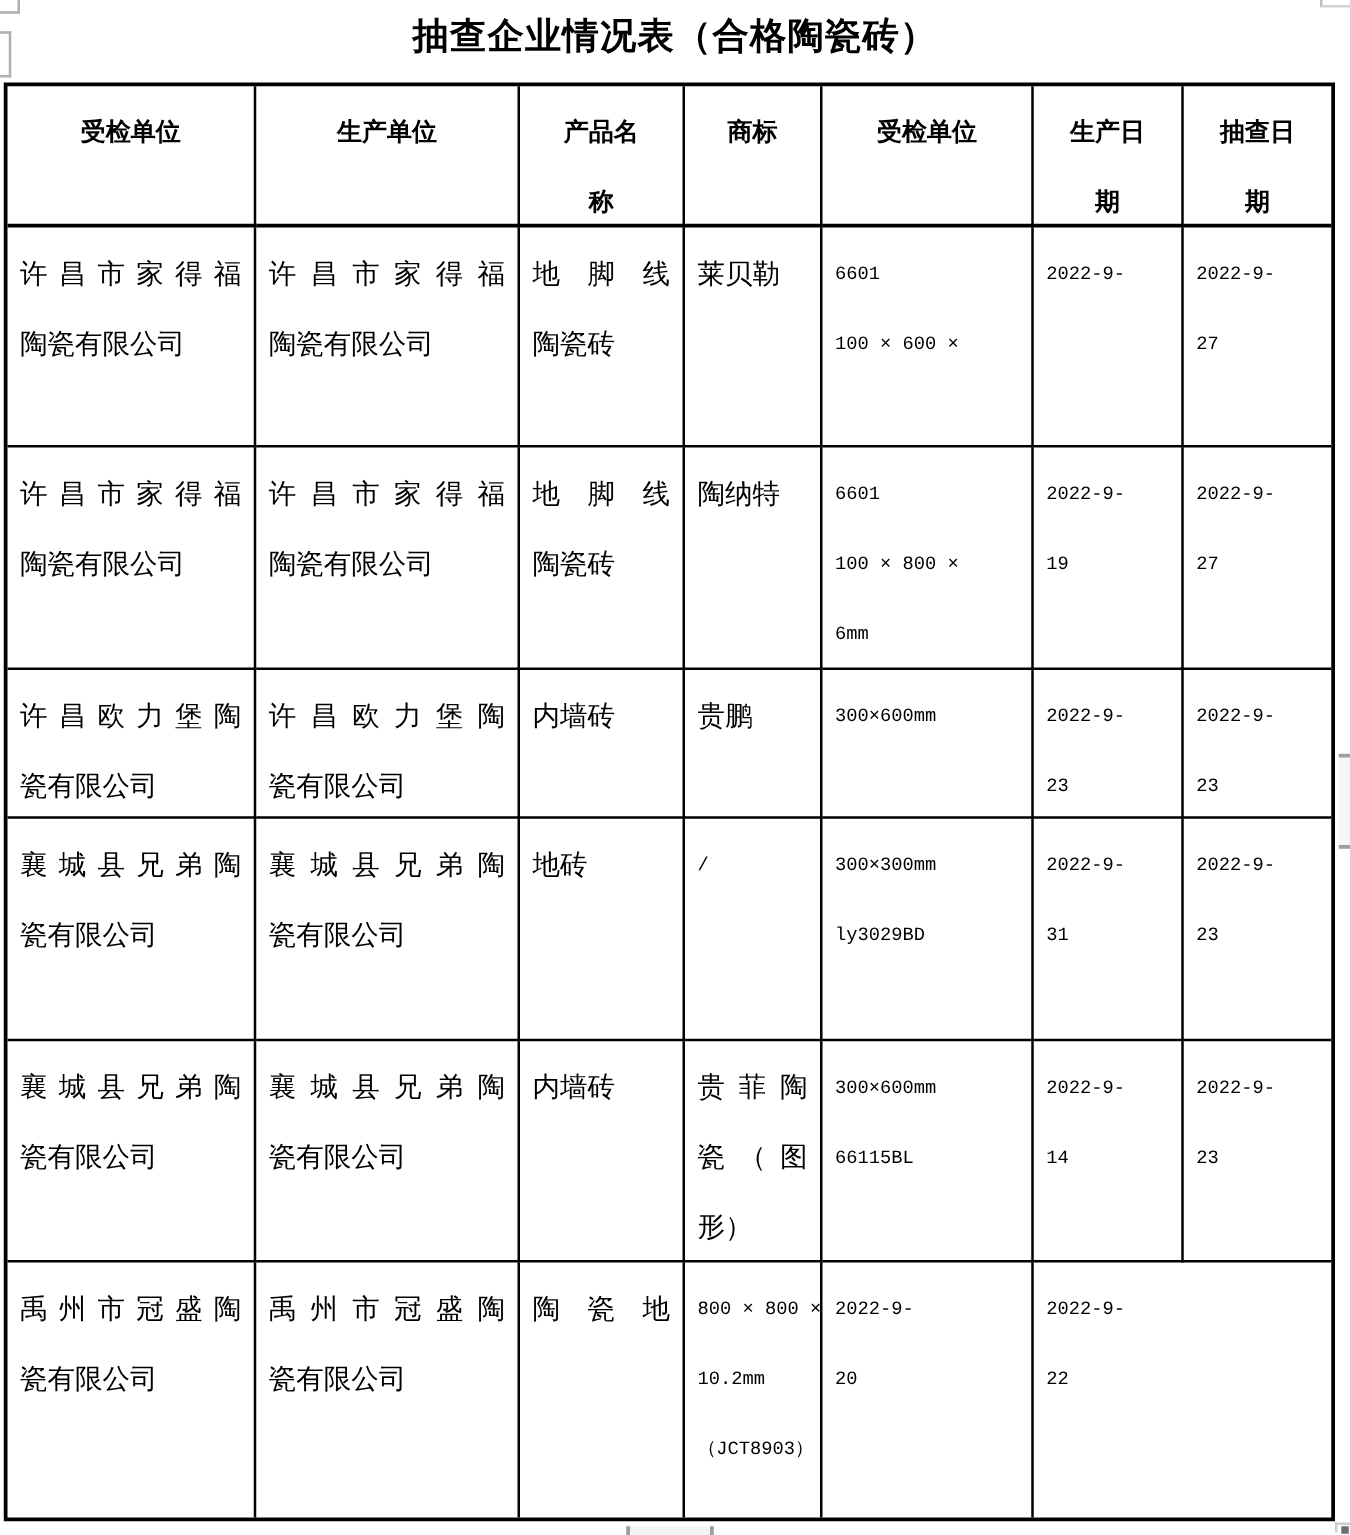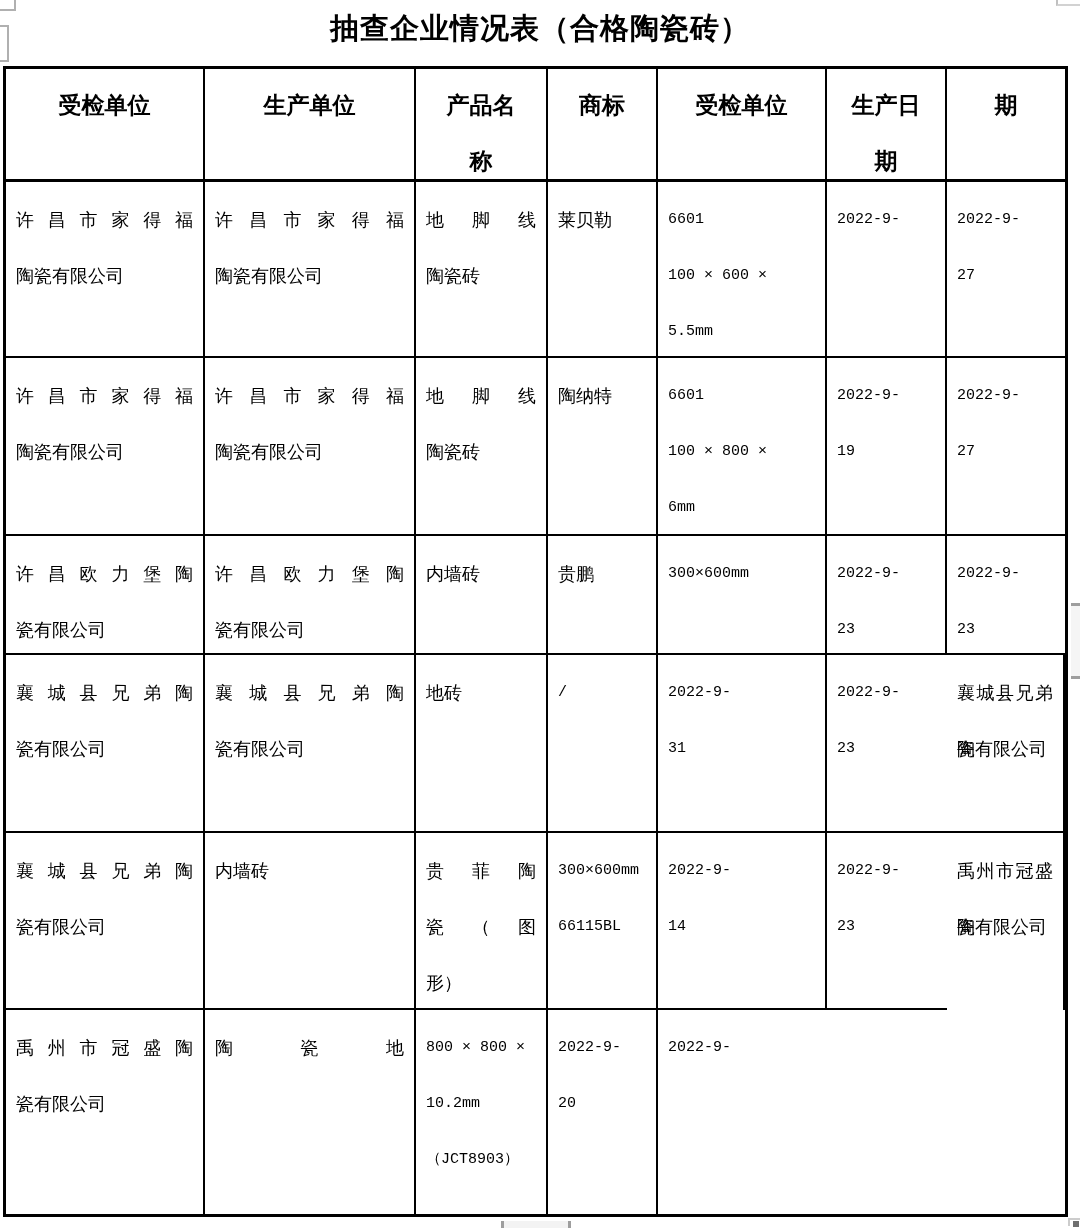--- a/index.html
+++ b/index.html
@@ -30,30 +30,30 @@
     display:grid;
     grid-template-columns:199px 211px 132px 110px 169px 120px 118px;
     grid-template-rows:113px 176px 178px 119px 178px 177px 204px;
     background:#fff;
   }
   .cell{
     box-sizing:border-box;
     border-right:2px solid #000;
     border-bottom:2px solid #000;
     padding:10px 10px 0 10px;
-    font-size:18px;
+    font-size:22px;
     overflow:hidden;
   }
   .lastcol{border-right:none;}
   .lastrow{border-bottom:none;}
   .hc{
     border-bottom-width:3px;
     font-weight:bold;
     text-align:center;
-    font-size:23px;
+    font-size:20px;
     padding-top:8px;
   }
   .ln{display:block;line-height:56px;height:56px;white-space:pre;}
   .j{white-space:normal;text-align:justify;text-align-last:justify;}
   .mc{font-family:"Liberation Mono","DejaVu Sans Mono",monospace;font-size:15px;}
 
   
   .frag{position:absolute;background:#fff;}
   .frag-a{left:0;top:0;width:14px;height:9px;border-right:2px solid #b0b0b0;border-bottom:2px solid #b0b0b0;}
   .frag-b{left:0;top:25px;width:7px;height:33px;border-top:2px solid #b0b0b0;border-right:2px solid #b0b0b0;border-bottom:2px solid #b0b0b0;}
@@ -101,20 +101,21 @@
         <span class="ln">商标</span>
       </div>
     <div class="cell hc">
         <span class="ln">受检单位</span>
       </div>
     <div class="cell hc">
         <span class="ln">生产日</span>
         <span class="ln">期</span>
       </div>
     <div class="cell hc lastcol">
+        <span class="ln">抽查日</span>
         <span class="ln">期</span>
       </div>
 
     <div class="cell">
         <span class="ln j">许昌市家得福</span>
         <span class="ln">陶瓷有限公司</span>
       </div>
     <div class="cell">
         <span class="ln j">许昌市家得福</span>
         <span class="ln">陶瓷有限公司</span>
@@ -122,21 +123,20 @@
     <div class="cell">
         <span class="ln j">地脚线</span>
         <span class="ln">陶瓷砖</span>
       </div>
     <div class="cell">
         <span class="ln">莱贝勒</span>
       </div>
     <div class="cell mc">
         <span class="ln">6601</span>
         <span class="ln">100 × 600 ×</span>
-        <span class="ln">5.5mm</span>
       </div>
     <div class="cell mc">
         <span class="ln">2022-9-</span>
       </div>
     <div class="cell mc lastcol">
         <span class="ln">2022-9-</span>
         <span class="ln">27</span>
       </div>
 
     <div class="cell">
@@ -200,20 +200,24 @@
       </div>
     <div class="cell">
         <span class="ln j">襄城县兄弟陶</span>
         <span class="ln">瓷有限公司</span>
       </div>
     <div class="cell">
         <span class="ln">地砖</span>
       </div>
     <div class="cell mc">
         <span class="ln">/</span>
+      </div>
+    <div class="cell mc">
+        <span class="ln">300×300mm</span>
+        <span class="ln">ly3029BD</span>
       </div>
     <div class="cell mc">
         <span class="ln">2022-9-</span>
         <span class="ln">31</span>
       </div>
     <div class="cell mc lastcol">
         <span class="ln">2022-9-</span>
         <span class="ln">23</span>
       </div>
 
@@ -261,20 +265,21 @@
         <span class="ln">800 × 800 ×</span>
         <span class="ln">10.2mm</span>
         <span class="ln">（JCT8903）</span>
       </div>
     <div class="cell mc lastrow">
         <span class="ln">2022-9-</span>
         <span class="ln">20</span>
       </div>
     <div class="cell mc lastcol lastrow">
         <span class="ln">2022-9-</span>
+        <span class="ln">22</span>
       </div>
 
   </div>
 
   <div class="vthumb"></div>
   <div class="hthumb"></div>
   <div class="corner-line-h"></div>
   <div class="corner-line-v"></div>
   <div class="corner-sq"></div>
 

